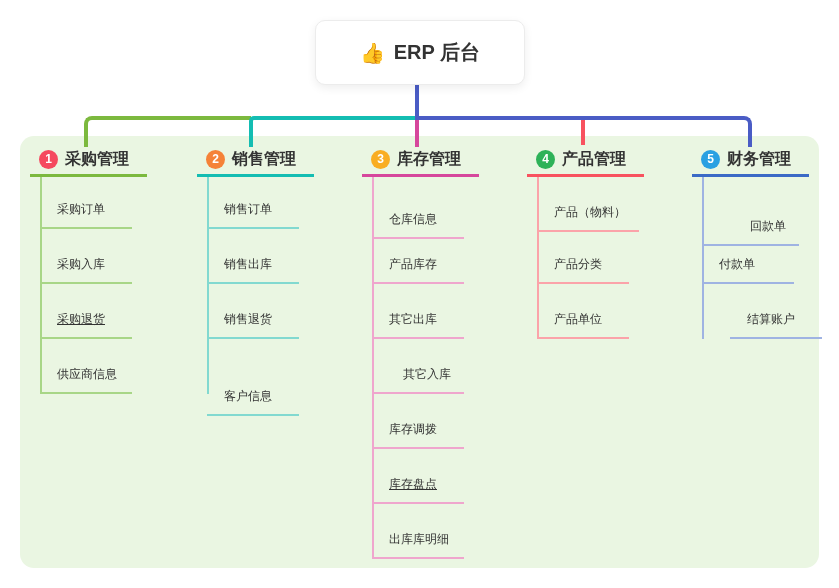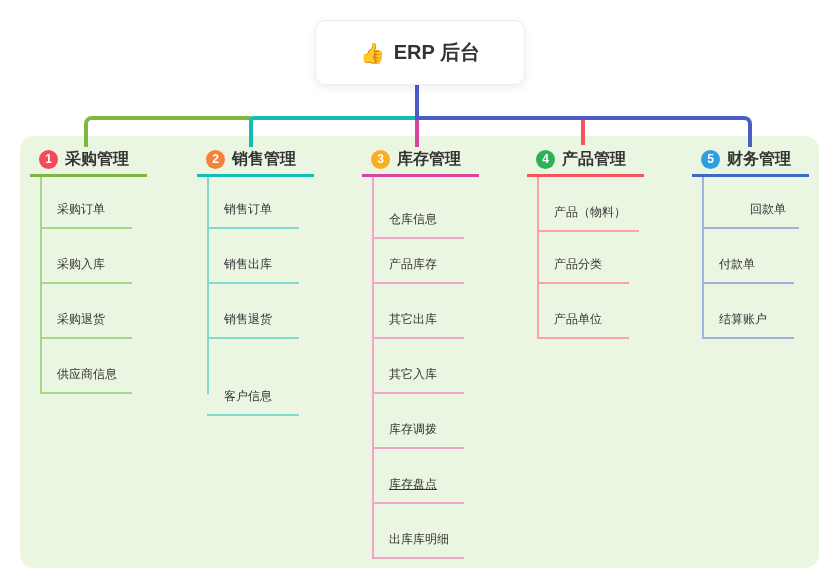--- a/index.html
+++ b/index.html
@@ -76,21 +76,21 @@
   </div>
 
 <div class="branch" style="left: 30px; --accent: #7cb93e; --light: #a8d687; --badge: #f5495f;">
       <div class="branch-title">
         <span class="badge">1</span>
         <span class="title-text">采购管理</span>
       </div>
       <div class="spine" style="height: 217px;"></div>
     <div class="child" style="top: 51px;">采购订单</div>
       <div class="child" style="top: 106px;">采购入库</div>
-      <div class="child" style="top: 161px;">采购退货</div>
+      <div class="child" style="top: 161px; text-decoration: underline;">采购退货</div>
       <div class="child" style="top: 216px;">供应商信息</div>
     </div>
     <div class="branch" style="left: 197px; --accent: #14bdb2; --light: #82d9d0; --badge: #f58238;">
       <div class="branch-title">
         <span class="badge">2</span>
         <span class="title-text">销售管理</span>
       </div>
       <div class="spine" style="height: 217px;"></div>
     <div class="child" style="top: 51px;">销售订单</div>
       <div class="child" style="top: 161px;">销售退货</div>
@@ -99,38 +99,38 @@
     </div>
     <div class="branch" style="left: 362px; --accent: #d6479c; --light: #efa6cd; --badge: #f9ad21;">
       <div class="branch-title">
         <span class="badge">3</span>
         <span class="title-text">库存管理</span>
       </div>
       <div class="spine" style="height: 382px;"></div>
     <div class="child" style="top: 61px;">仓库信息</div>
       <div class="child" style="top: 106px;">产品库存</div>
       <div class="child" style="top: 161px;">其它出库</div>
-      <div class="child" style="top: 216px;">其它入库</div>
+      <div class="child" style="top: 216px; text-align: right;">其它入库</div>
       <div class="child" style="top: 271px;">库存调拨</div>
       <div class="child" style="top: 326px; text-decoration: underline;">库存盘点</div>
       <div class="child" style="top: 381px;">出库库明细</div>
     </div>
     <div class="branch" style="left: 527px; --accent: #f8525f; --light: #fba3a9; --badge: #2eb258;">
       <div class="branch-title">
         <span class="badge">4</span>
         <span class="title-text">产品管理</span>
       </div>
       <div class="spine" style="height: 162px;"></div>
     <div class="child" style="top: 54px;">产品（物料）</div>
       <div class="child" style="top: 106px;">产品分类</div>
       <div class="child" style="top: 161px;">产品单位</div>
     </div>
     <div class="branch" style="left: 692px; --accent: #3b6ac6; --light: #9fb3e2; --badge: #2aa0e2;">
       <div class="branch-title">
         <span class="badge">5</span>
         <span class="title-text">财务管理</span>
       </div>
       <div class="spine" style="height: 162px;"></div>
-    <div class="child" style="top: 51px; padding-left: 48px;">回款单</div>
+    <div class="child" style="top: 68px; padding-left: 48px;">回款单</div>
       <div class="child" style="top: 106px;">付款单</div>
-      <div class="child" style="top: 161px;">结算账户</div>
+      <div class="child" style="top: 161px; margin-left: 28px;">结算账户</div>
     </div>
   </div>
 
 </body></html>

